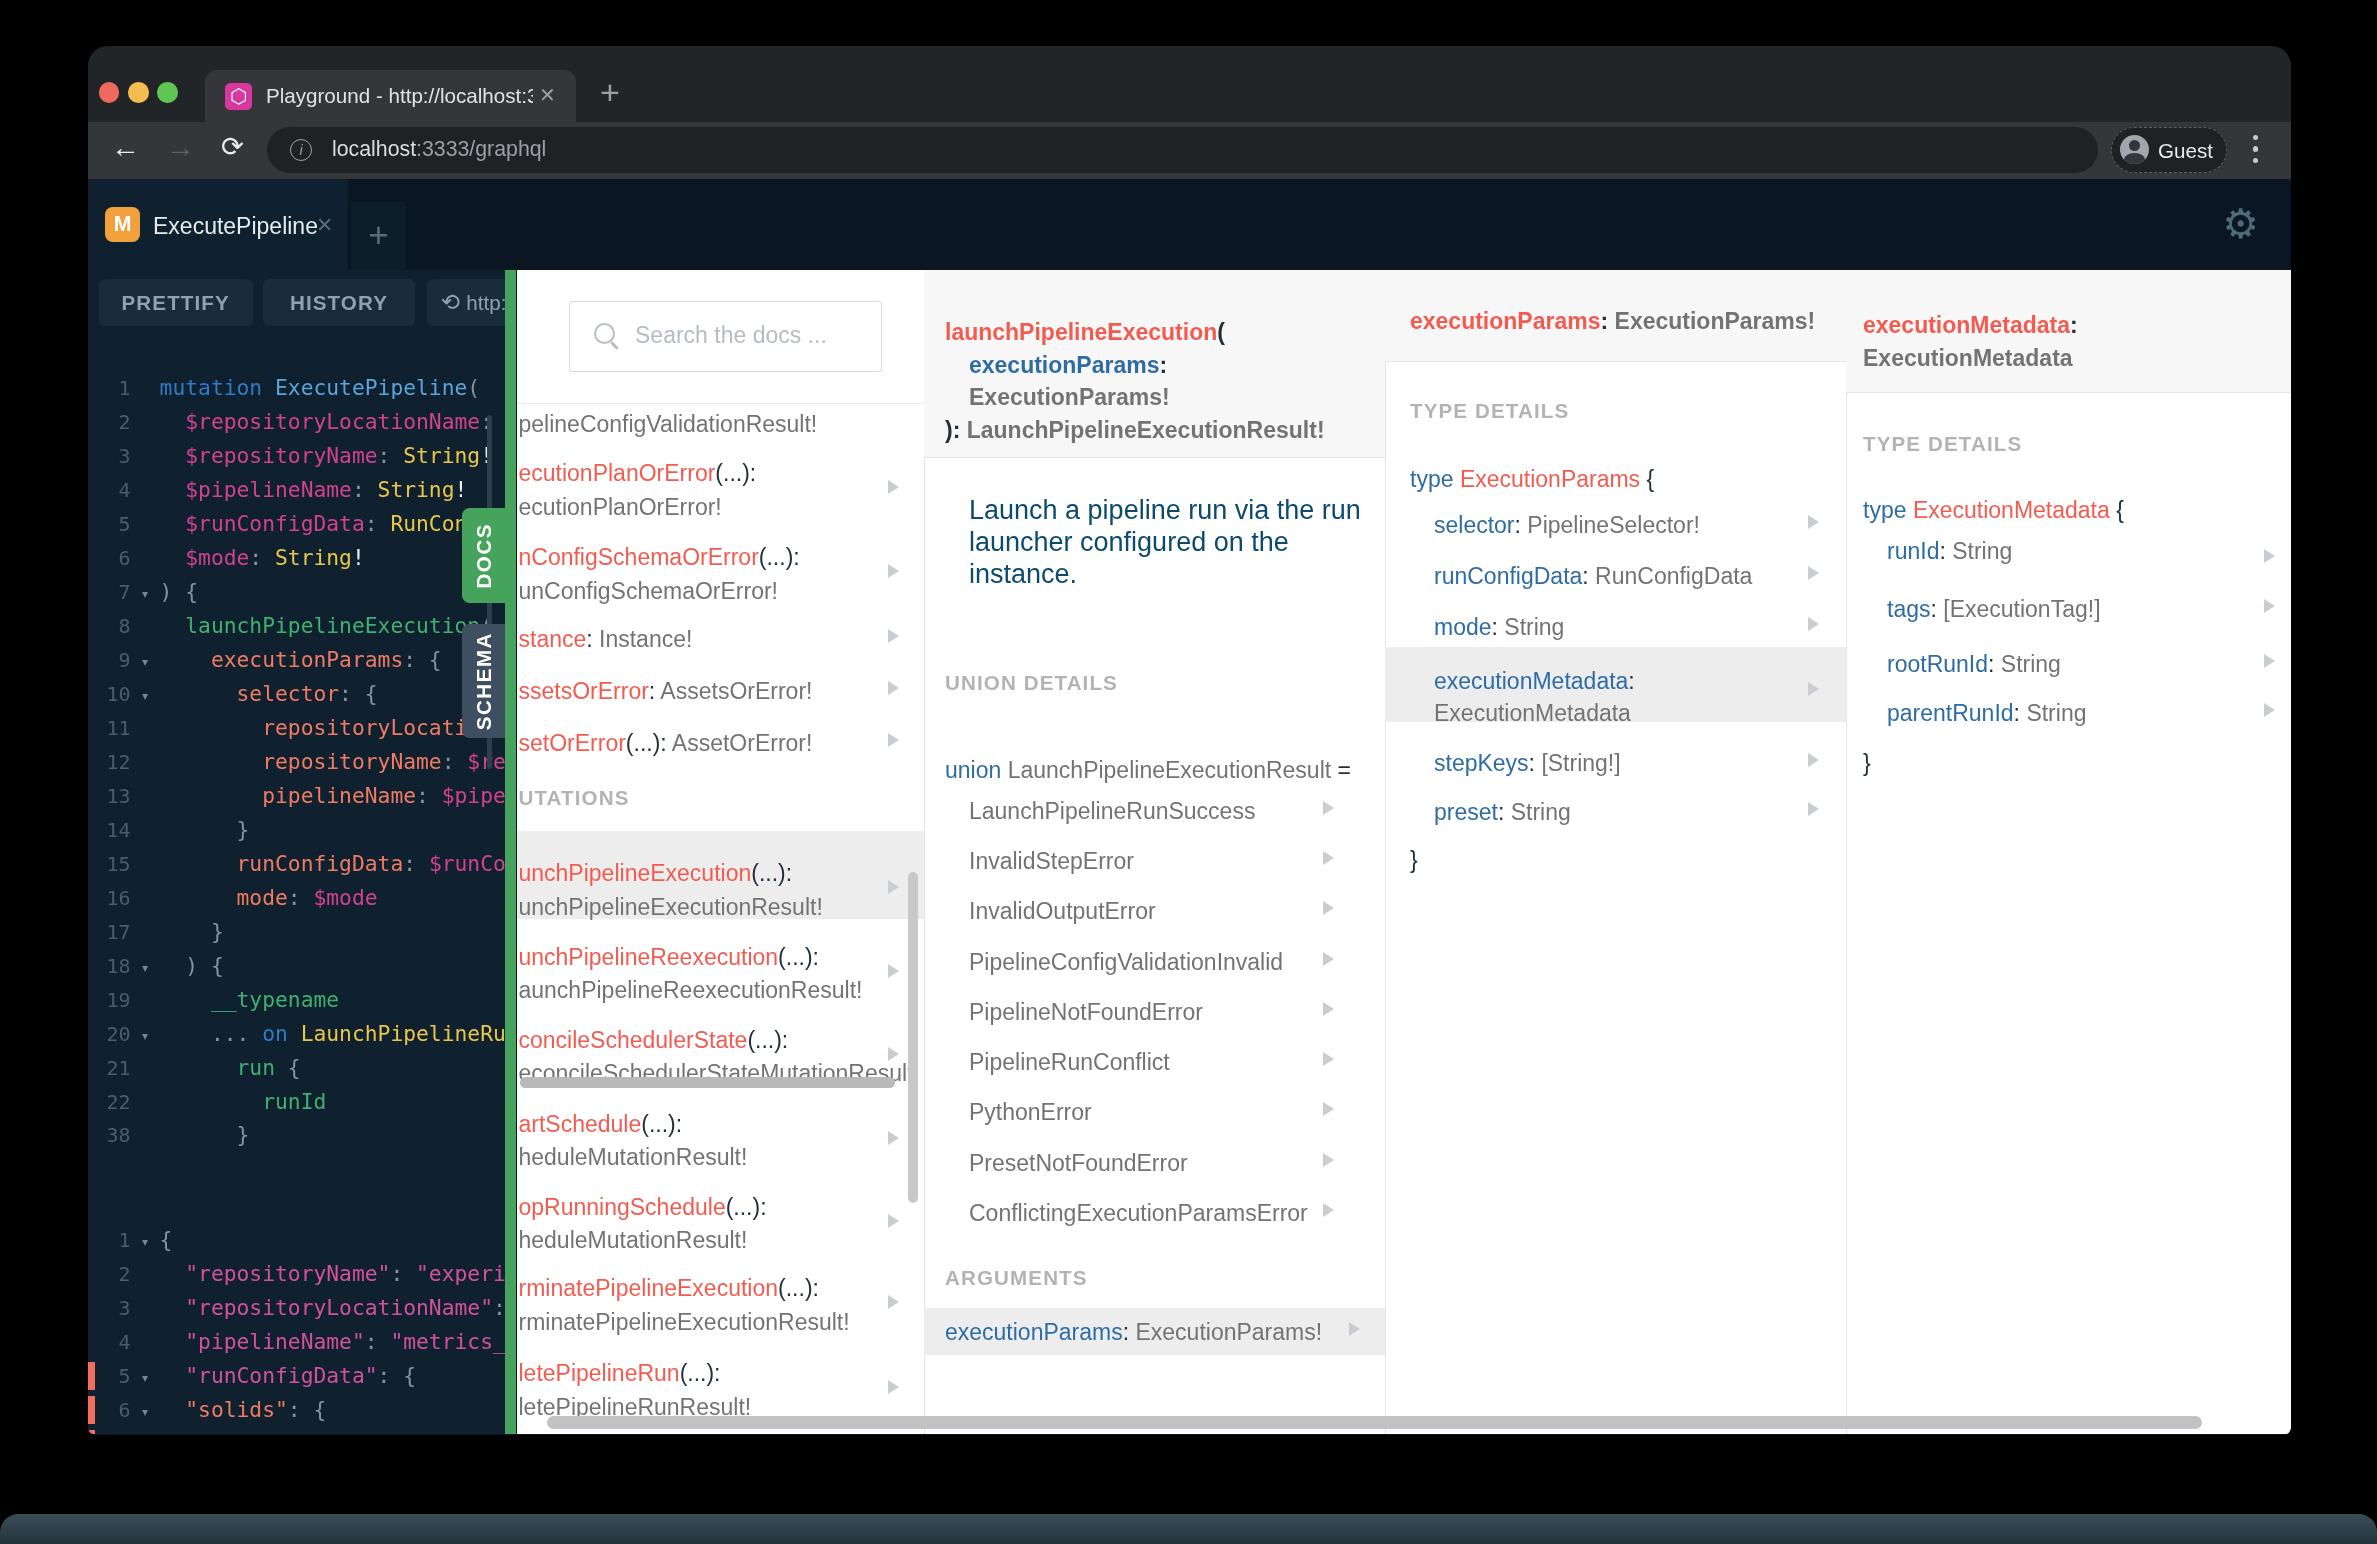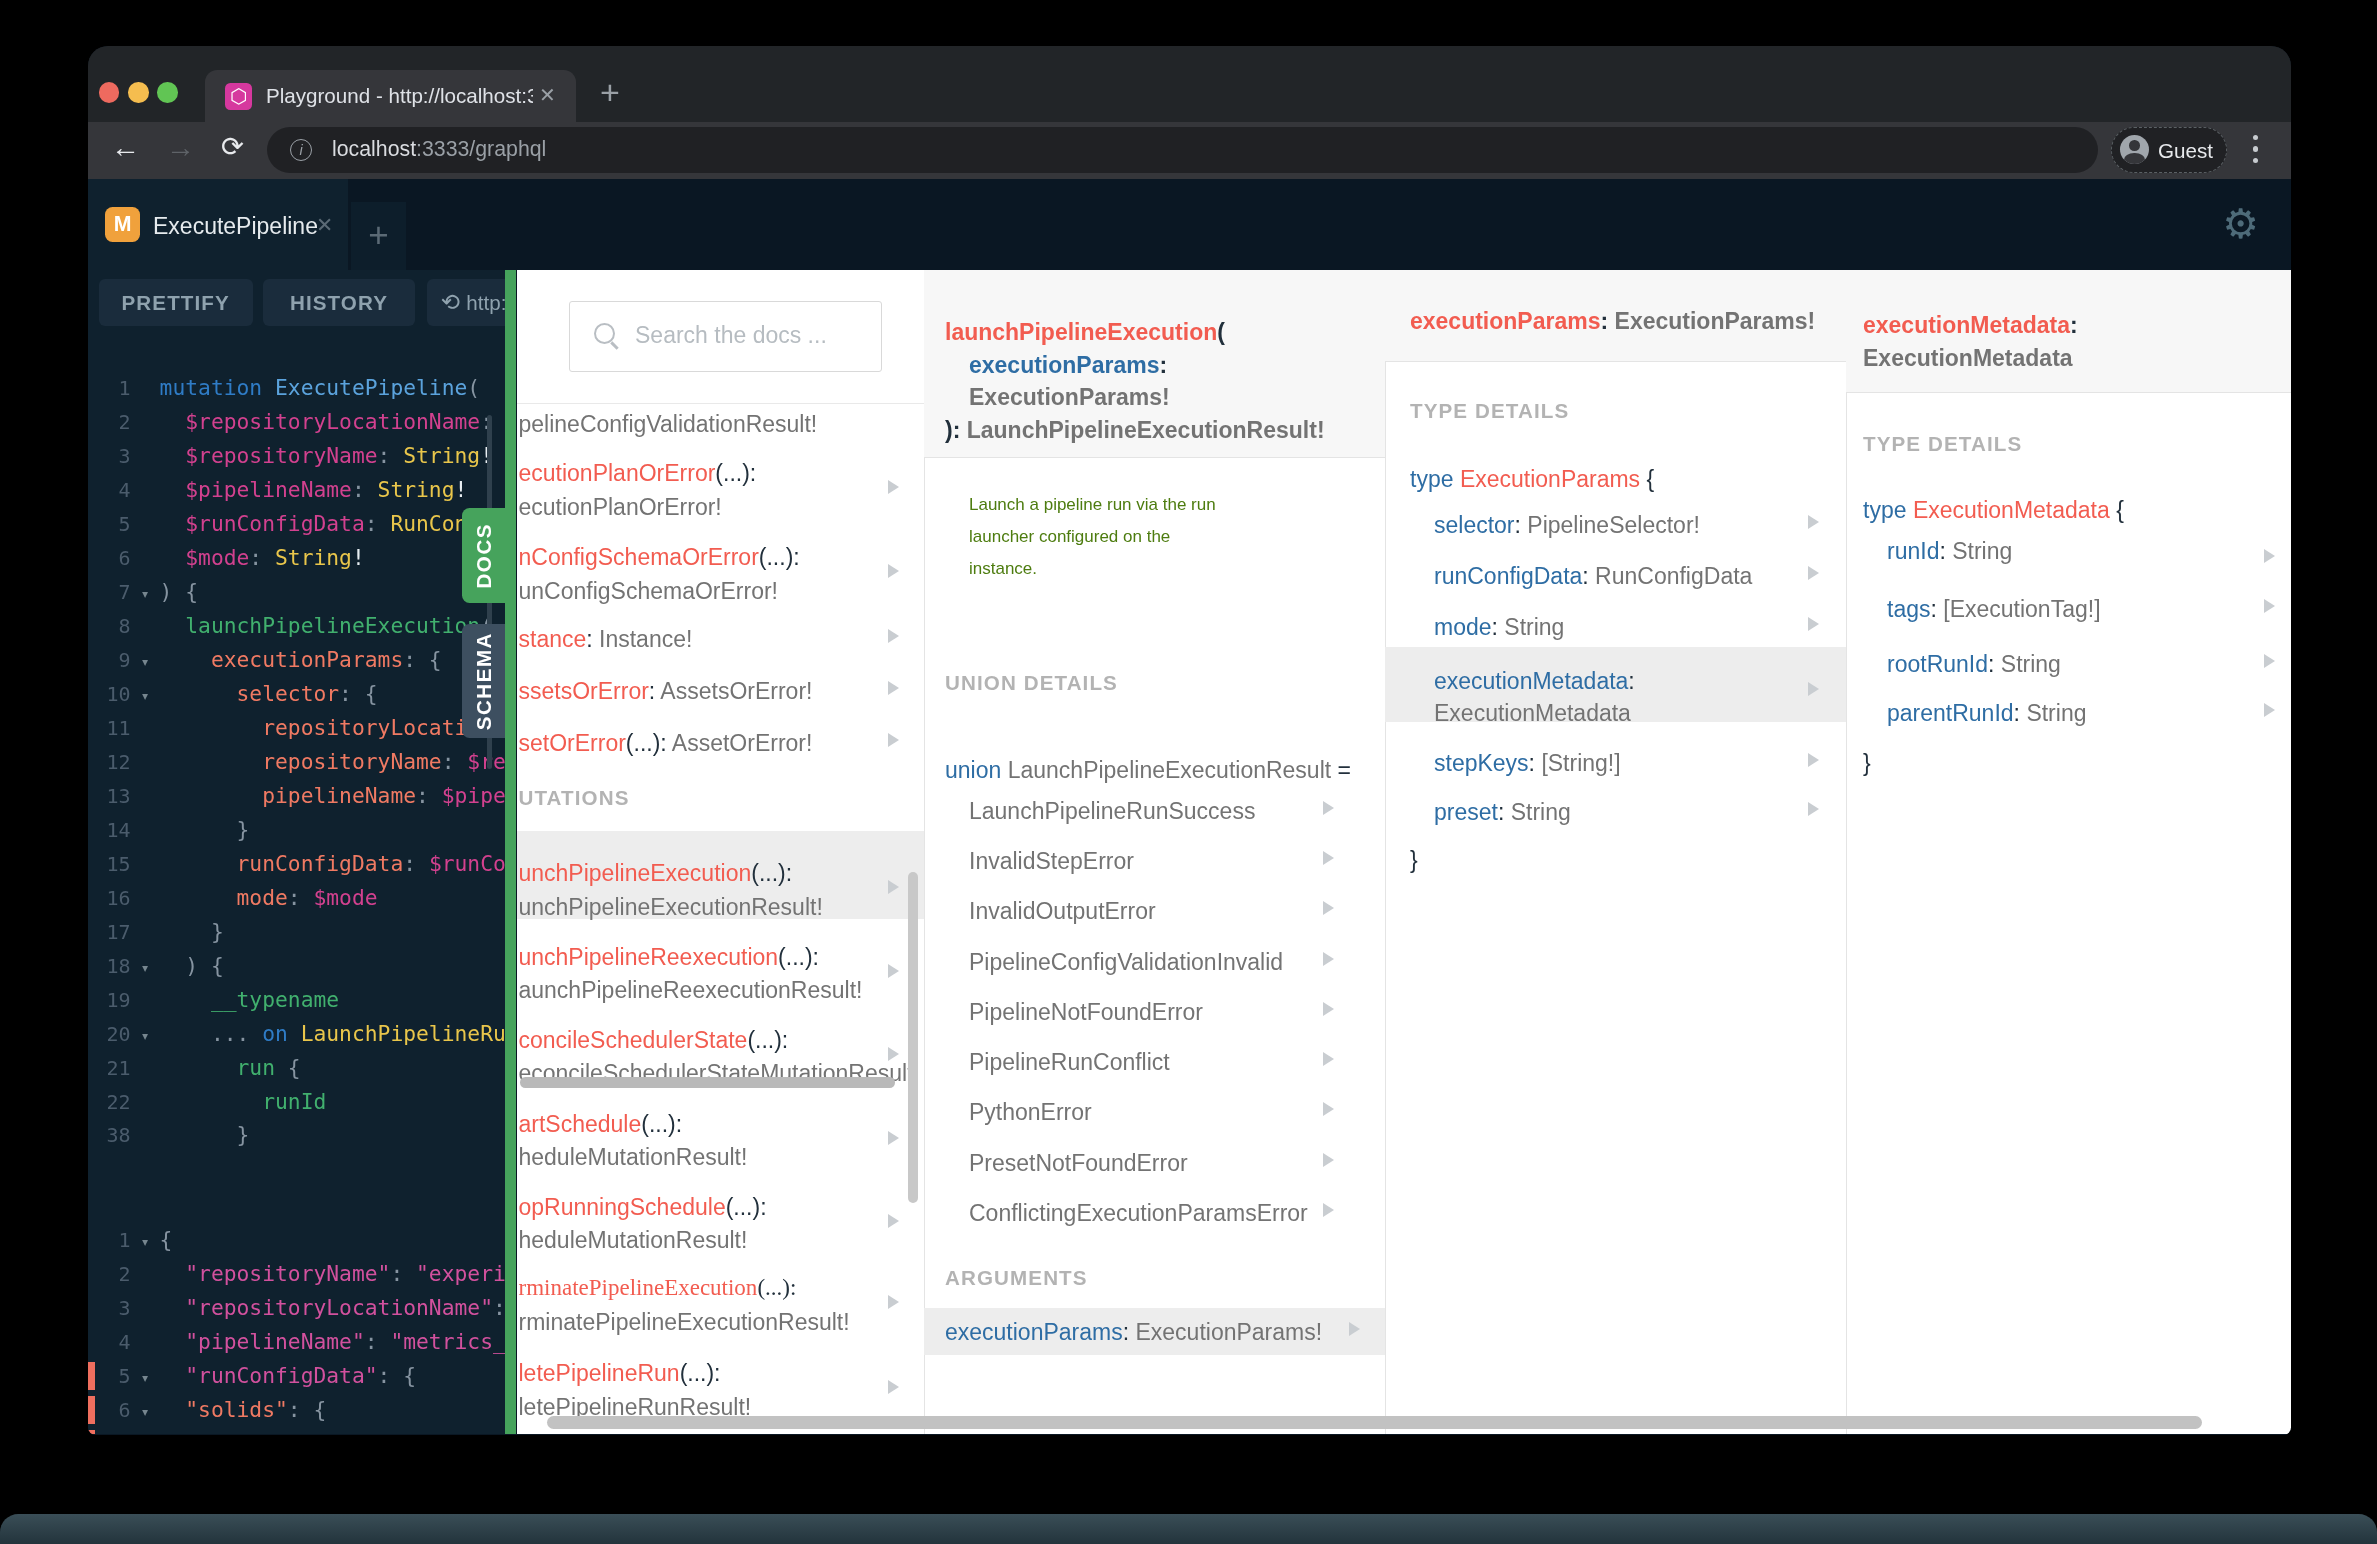--- a/index.html
+++ b/index.html
@@ -57,21 +57,21 @@
   .side-tab span{writing-mode:vertical-rl;transform:rotate(180deg);}
   .tab-docs{top:238px;height:95px;background:#46a35c;}
   .tab-schema{top:354px;height:114px;background:#3d4f60;}
   
   .docs{position:absolute;left:429px;top:0;width:1774px;height:1164px;background:#fff;overflow:hidden;}
   .colsep{position:absolute;top:0;width:0.8px;height:1164px;background:#e4e4e4;}
   .dt{position:absolute;font-size:23px;white-space:pre;}
   .b{font-weight:bold;}
   .d-red{color:#f25c50}.d-orange{color:#737373}.d-blue{color:#2e6da4}.d-dark{color:#22303c}
   .sect{position:absolute;font-size:20.6px;font-weight:bold;color:#b3b3b3;letter-spacing:1.1px;white-space:pre;}
-  .desc{position:absolute;font-size:17px;color:#4d7c0f;white-space:pre;}
+  .desc{position:absolute;font-size:27px;color:#0c4a6e;white-space:pre;}
   .hdrblock{position:absolute;background:#f7f7f7;border-bottom:0.8px solid #e4e4e4;}
   .selbg{position:absolute;background:#ededed;}
   .tri{position:absolute;width:0;height:0;border-top:7.6px solid transparent;border-bottom:7.6px solid transparent;border-left:11.4px solid #c9cdd1;}
   .search-wrap{position:absolute;left:0;top:0;width:407px;height:133px;background:#fff;border-bottom:0.8px solid #e9e9e9;}
   .search-box{position:absolute;left:17px;top:30.5px;width:311px;height:69px;border:0.8px solid #d9d9d9;border-radius:3px;background:#fff;margin-left:35px;}
   .mag{position:absolute;left:24.4px;top:21.3px;width:17px;height:17px;border:2.3px solid #b9bec3;border-radius:50%;}
   .mag::after{content:"";position:absolute;width:3px;height:9.1px;background:#b9bec3;transform:rotate(-45deg);left:17px;top:16px;}
   .search-ph{position:absolute;left:65px;top:20px;font-size:23px;color:#b6bcc1;}
   .hscroll1{position:absolute;left:3px;top:807px;width:375px;height:10.7px;background:#b9b9b9;border-radius:5.3px;}
   .vscroll1{position:absolute;left:391px;top:602px;width:10px;height:331px;background:#c8c8c8;border-radius:5.3px;}
@@ -214,21 +214,21 @@
             <div class="dt" style="top: 757px; left: 1.5px;"><span class="d-red">concileSchedulerState</span><span class="d-dark">(...):</span></div>
             <div class="dt" style="top: 790px; left: 1.5px;"><span class="d-orange">econcileSchedulerStateMutationResult!</span></div>
             <div class="tri" style="top: 777px; left: 371px;"></div>
             <div class="hscroll1"></div>
             <div class="dt" style="top: 841px; left: 1.5px;"><span class="d-red">artSchedule</span><span class="d-dark">(...):</span></div>
             <div class="dt" style="top: 874px; left: 1.5px;"><span class="d-orange">heduleMutationResult!</span></div>
             <div class="tri" style="top: 861px; left: 371px;"></div>
             <div class="dt" style="top: 924px; left: 1.5px;"><span class="d-red">opRunningSchedule</span><span class="d-dark">(...):</span></div>
             <div class="dt" style="top: 957px; left: 1.5px;"><span class="d-orange">heduleMutationResult!</span></div>
             <div class="tri" style="top: 944px; left: 371px;"></div>
-            <div class="dt" style="top: 1005px; left: 1.5px; font-family: Liberation Serif, serif;"><span class="d-red">rminatePipelineExecution</span><span class="d-dark">(...):</span></div>
+            <div class="dt" style="top: 1005px; left: 1.5px;"><span class="d-red">rminatePipelineExecution</span><span class="d-dark">(...):</span></div>
             <div class="dt" style="top: 1039px; left: 1.5px;"><span class="d-orange">rminatePipelineExecutionResult!</span></div>
             <div class="tri" style="top: 1025px; left: 371px;"></div>
             <div class="dt" style="top: 1090px; left: 1.5px;"><span class="d-red">letePipelineRun</span><span class="d-dark">(...):</span></div>
             <div class="dt" style="top: 1124px; left: 1.5px;"><span class="d-orange">letePipelineRunResult!</span></div>
             <div class="tri" style="top: 1110px; left: 371px;"></div>
             <div class="vscroll1"></div>
           </div>
         <div id="col2">
             <div class="hdrblock" style="top: 0px; left: 407px; width: 461px; height: 187px;"></div>
             <div class="dt b" style="top: 49px; left: 428px;"><span class="d-red b">launchPipelineExecution</span><span class="d-dark b">(</span></div>

